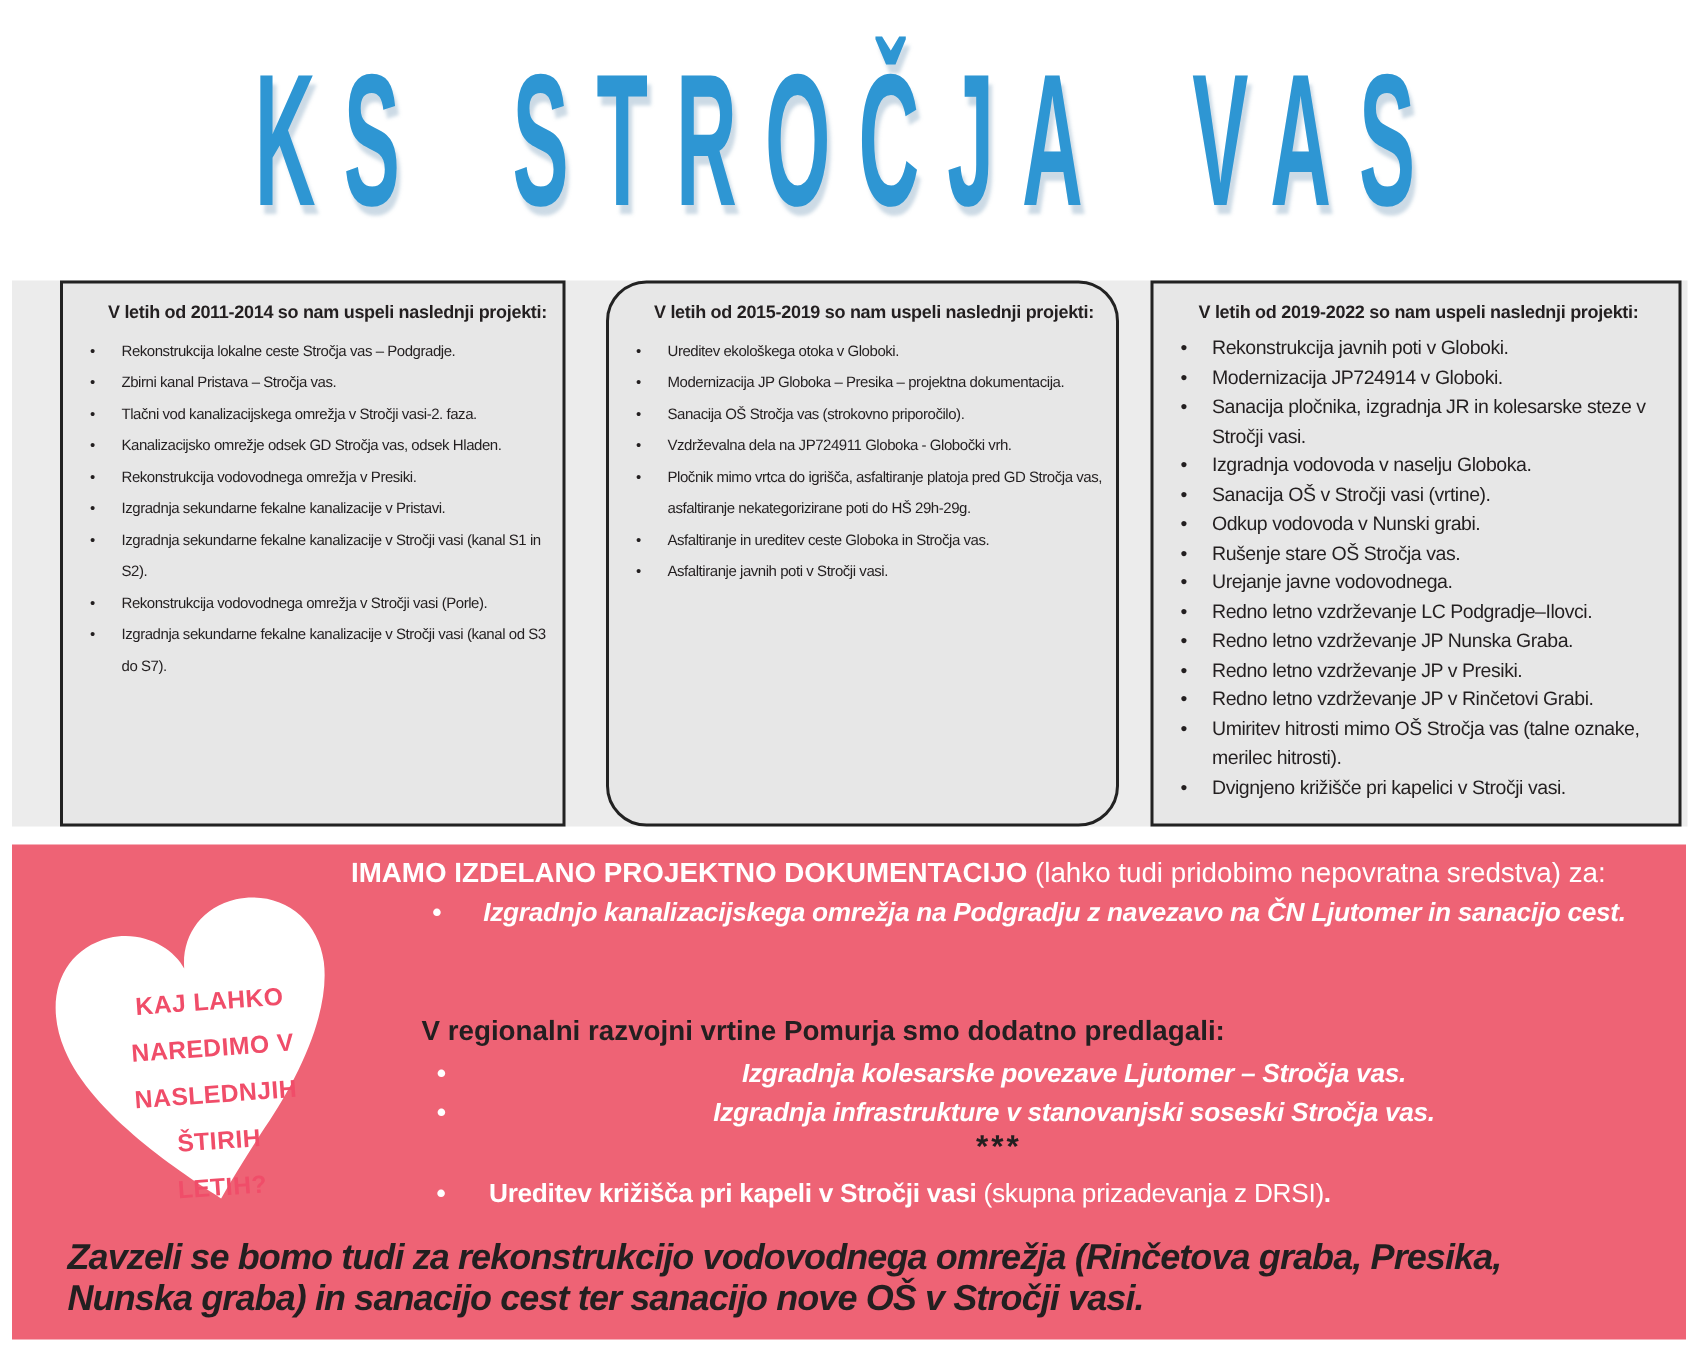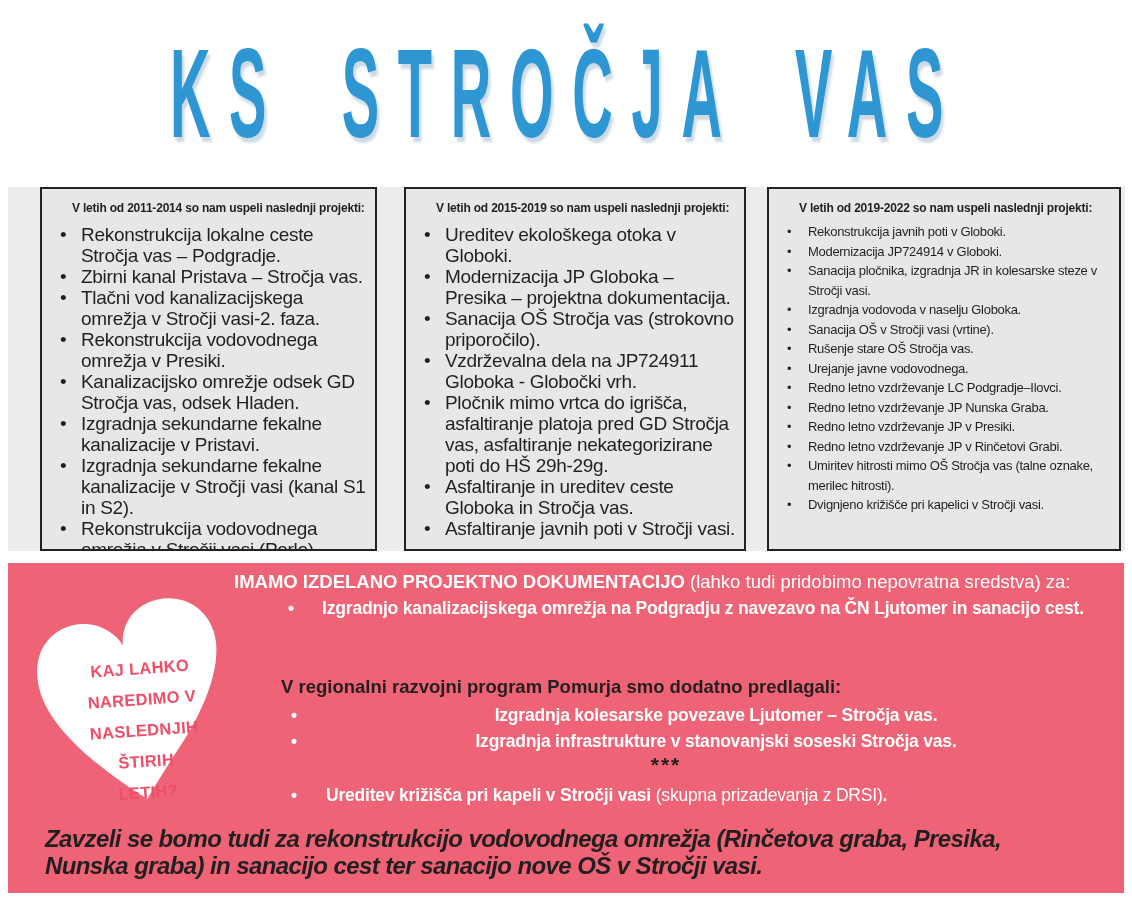--- a/index.html
+++ b/index.html
@@ -33,30 +33,30 @@
   }
   .box {
     position:absolute; top:0; height:364px;
     background:#E7E7E7;
     border:2px solid #222222;
     box-sizing:border-box;
     padding:5px 9px 4px 9px;
     overflow:hidden;
   }
   .box-1 { left:32px;  width:337px; }
-  .box-2 { left:396px; width:342px; }
+  .box-2 { left:396px; width:342px;border-radius:27px; }
   .box-3 { left:759px; width:354px; }
   .box h2 {
     font-size:12px; font-weight:bold;
     margin:2px 0 4px 21px;
     line-height:24px; letter-spacing:-0.2px;
   }
   .box ul {
     list-style:none; margin:0; padding:0;
-    font-size:19px; line-height:21px; letter-spacing:-0.3px;
+    font-size:10px; line-height:21px; letter-spacing:-0.3px;
   }
   .box li { position:relative; padding-left:30px; }
   .box li::before { content:"•"; position:absolute; left:9px; }
   .box-3 h2 { margin-bottom:2px; }
   .box-3 ul { line-height:19.5px; font-size:13px; }
 
   
   .pink {
     position:absolute; left:8px; top:563px; width:1116px; height:330px;
     background:#EE6375;
@@ -77,21 +77,21 @@
   }
 
   .docs {
     position:absolute; left:218px; top:5px; width:870px;
     color:#ffffff; font-size:18.5px; line-height:27px;
   }
   .docs .head { margin-left:8px; }
   .docs .bold, .pinklist, .crossing .bold { font-weight:bold;text-align:center; }
   .pinklist {
     list-style:none; margin:0; padding:0;
-    color:#ffffff; font-size:17.5px; line-height:26px; letter-spacing:-0.2px;
+    color:#ffffff; font-size:17.5px; line-height:26px; letter-spacing:-0.2px;font-style:italic;
   }
   .pinklist li { position:relative; padding-left:84px; }
   .pinklist li::before { content:"•"; position:absolute; left:62px; }
   .regional {
     position:absolute; left:218px; top:110px; width:880px;
   }
   .regional .head {
     color:#231F20; font-weight:bold; font-size:18.5px; line-height:27px;
     margin-left:55px; margin-bottom:2px;
   }
@@ -122,22 +122,22 @@
 </div>
 
 <div class="band">
 
   <div class="box box-1">
     <h2>V letih od 2011-2014 so nam uspeli naslednji projekti:</h2>
     <ul>
         <li>Rekonstrukcija lokalne ceste Stročja vas – Podgradje.</li>
         <li>Zbirni kanal Pristava – Stročja vas.</li>
         <li>Tlačni vod kanalizacijskega omrežja v Stročji vasi-2. faza.</li>
+        <li>Kanalizacijsko omrežje odsek GD Stročja vas, odsek Hladen.</li>
         <li>Rekonstrukcija vodovodnega omrežja v Presiki.</li>
-        <li>Kanalizacijsko omrežje odsek GD Stročja vas, odsek Hladen.</li>
         <li>Izgradnja sekundarne fekalne kanalizacije v Pristavi.</li>
         <li>Izgradnja sekundarne fekalne kanalizacije v Stročji vasi (kanal S1 in S2).</li>
         <li>Rekonstrukcija vodovodnega omrežja v Stročji vasi (Porle).</li>
         <li>Izgradnja sekundarne fekalne kanalizacije v Stročji vasi (kanal od S3 do S7).</li>
       </ul>
   </div>
 
   <div class="box box-2">
     <h2>V letih od 2015-2019 so nam uspeli naslednji projekti:</h2>
     <ul>
@@ -152,20 +152,21 @@
   </div>
 
   <div class="box box-3">
     <h2>V letih od 2019-2022 so nam uspeli naslednji projekti:</h2>
     <ul>
         <li>Rekonstrukcija javnih poti v Globoki.</li>
         <li>Modernizacija JP724914 v Globoki.</li>
         <li>Sanacija pločnika, izgradnja JR in kolesarske steze v Stročji vasi.</li>
         <li>Izgradnja vodovoda v naselju Globoka.</li>
         <li>Sanacija OŠ v Stročji vasi (vrtine).</li>
+        <li>Odkup vodovoda v Nunski grabi.</li>
         <li>Rušenje stare OŠ Stročja vas.</li>
         <li>Urejanje javne vodovodnega.</li>
         <li>Redno letno vzdrževanje LC Podgradje–Ilovci.</li>
         <li>Redno letno vzdrževanje JP Nunska Graba.</li>
         <li>Redno letno vzdrževanje JP v Presiki.</li>
         <li>Redno letno vzdrževanje JP v Rinčetovi Grabi.</li>
         <li>Umiritev hitrosti mimo OŠ Stročja vas (talne oznake, merilec hitrosti).</li>
         <li>Dvignjeno križišče pri kapelici v Stročji vasi.</li>
       </ul>
   </div>
@@ -195,21 +196,21 @@
   <div class="docs">
     <div class="head">
       <span class="bold">IMAMO IZDELANO PROJEKTNO DOKUMENTACIJO</span><span> (lahko tudi pridobimo nepovratna sredstva) za:</span>
     </div>
     <ul class="pinklist">
         <li>Izgradnjo kanalizacijskega omrežja na Podgradju z navezavo na ČN Ljutomer in sanacijo cest.</li>
       </ul>
   </div>
 
   <div class="regional">
-    <div class="head">V regionalni razvojni program Pomurja smo dodatno predlagali:</div>
+    <div class="head">V regionalni razvojni vrtine Pomurja smo dodatno predlagali:</div>
     <ul class="pinklist">
         <li>Izgradnja kolesarske povezave Ljutomer – Stročja vas.</li>
         <li>Izgradnja infrastrukture v stanovanjski soseski Stročja vas.</li>
       </ul>
   </div>
 
   <div class="sep">***</div>
 
   <div class="crossing">
     <span class="bold">Ureditev križišča pri kapeli v Stročji vasi</span><span> (skupna prizadevanja z DRSI)</span><span class="bold">.</span>

